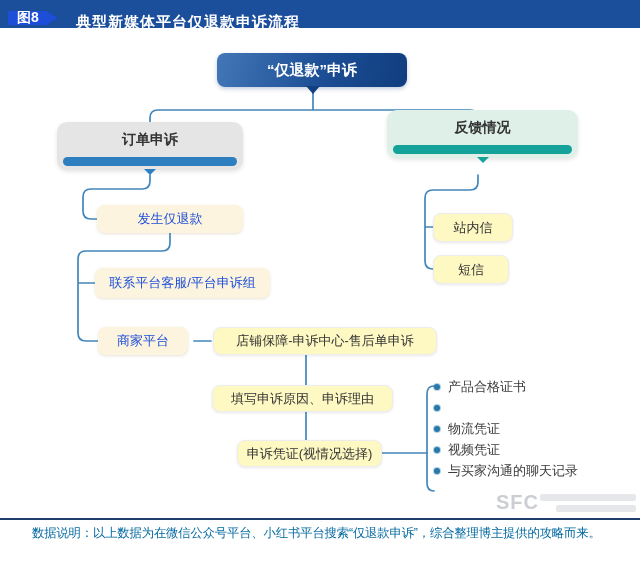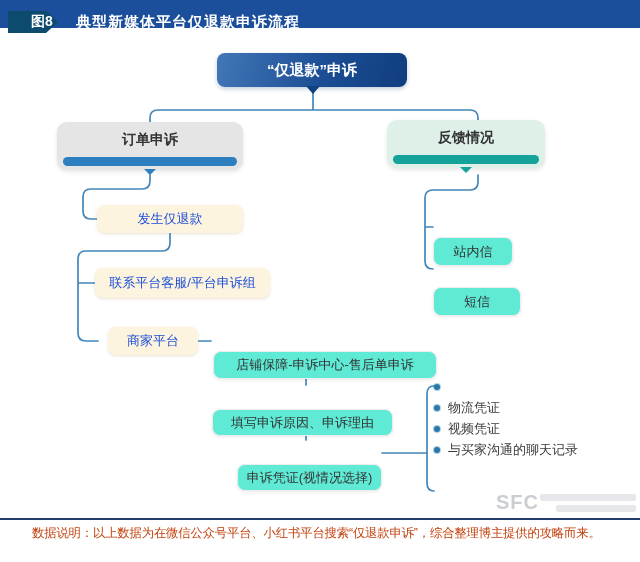--- a/index.html
+++ b/index.html
@@ -1,61 +1,61 @@
 <!DOCTYPE html>
 <html><head>
 <meta charset="utf-8">
 <style>
   html,body{margin:0;padding:0;}
   body{width:640px;height:562px;background:#ffffff;position:relative;overflow:hidden;
        font-family:"Liberation Sans","DejaVu Sans",sans-serif;}
   .abs{position:absolute;box-sizing:border-box;}
   
   .header-bar{left:0;top:8;width:640px;height:28px;background:#1b4e9b;}
-  .fig-badge{left:8px;top:11px;height:22px;width:50px;background:#0c4a6e;color:#fff;
+  .fig-badge{left:8px;top:11px;height:14px;width:50px;background:#1d4ed8;color:#fff;
              font-weight:bold;font-size:14px;display:flex;align-items:center;
-             padding-left:23px;clip-path:polygon(0 0,38px 0,50px 50%,38px 100%,0 100%);}
+             padding-left:9px;clip-path:polygon(0 0,38px 0,50px 50%,38px 100%,0 100%);}
   .fig-title{left:76px;top:8px;height:28px;line-height:28px;color:#ffffff;
              font-weight:bold;font-size:15px;letter-spacing:1px;}
   
   .node{display:flex;align-items:center;justify-content:center;text-align:center;}
   .root-node{left:217px;top:53px;width:190px;height:34px;border-radius:8px;
              background:linear-gradient(105deg,#4377b7 0%,#1c4e95 55%,#103d7e 100%);
              color:#fff;font-weight:bold;font-size:15px;
              box-shadow:0 2px 4px rgba(16,61,126,.25);}
   .root-tail{left:306px;top:86px;width:0;height:0;border-left:7px solid transparent;
              border-right:7px solid transparent;border-top:8px solid #11407f;}
   .cat-node{width:186px;height:48px;border-radius:10px;color:#333;font-weight:bold;
             font-size:14px;padding-bottom:12px;box-shadow:0 2px 4px rgba(0,0,0,.10);}
   .order-node{left:57px;top:122px;background:#e5e5e5;}
-  .feedback-node{left:387px;top:120px;width:158px;background:#dff0e9;}
+  .feedback-node{left:387px;top:110px;width:191px;background:#dff0e9;}
   .cat-bar{position:absolute;left:6px;right:6px;bottom:4px;height:9px;border-radius:5px;}
   .order-bar{background:#2d7fc0;}
   .feedback-bar{background:#14a29a;}
   .cat-tail{position:absolute;bottom:-5px;left:50%;margin-left:-6px;width:0;height:0;
             border-left:6px solid transparent;border-right:6px solid transparent;}
   .order-tail{border-top:6px solid #2d7fc0;}
   .feedback-tail{border-top:6px solid #14a29a;}
   .cream{background:#fcf4df;border-radius:8px;color:#1d4ed8;font-size:13px;
          box-shadow:0 1px 3px rgba(150,125,70,.22);}
-  .white{background:#5eead4;border:1px solid #ededed;border-radius:8px;color:#333;
-         font-size:13px;box-shadow:0 1px 3px rgba(0,0,0,.09);margin-top:24px;}
+  .white{background:#fef9c3;border:1px solid #ededed;border-radius:8px;color:#333;
+         font-size:13px;box-shadow:0 1px 3px rgba(0,0,0,.09);}
   
   .bullets{left:434px;top:376px;display:flex;flex-direction:column;}
   .bullet-row{height:21px;display:flex;align-items:center;gap:8px;}
   .bullet-dot{width:6px;height:6px;border-radius:50%;background:#2679a9;
               box-shadow:0 0 0 1px rgba(38,121,169,.35);flex:none;}
   .bullet-label{font-size:13px;color:#3b3b3b;white-space:nowrap;}
   
   .watermark{left:496px;top:491px;color:rgba(173,179,188,.65);font-weight:bold;
              font-size:20px;letter-spacing:1px;}
   .wm-bar{background:rgba(198,202,209,.45);height:7px;border-radius:2px;}
   
   .foot-rule{left:0;top:518px;width:640px;height:2px;background:#203e6b;}
-  .footnote{left:32px;top:525px;width:604px;font-size:12.4px;color:#c2410c;
+  .footnote{left:32px;top:525px;width:604px;font-size:12.4px;color:#0369a1;
             white-space:nowrap;letter-spacing:-0.2px;}
   svg{position:absolute;left:0;top:0;}
 </style>
 </head>
 <body>
 
 <svg width="640" height="562" viewBox="0 0 640 562">
   <g fill="none" stroke="#4286ba" stroke-width="1.7" stroke-linecap="round">
     <path d="M313,92 V110 M150,123 V118 Q150,110 158,110 L470,110 Q478,110 478,118 V123"></path>
     <path d="M150,175 V181 Q150,189 142,189 H91 Q83,189 83,197 V211 Q83,219 91,219 H97"></path>
@@ -86,29 +86,33 @@
   <div class="cat-tail order-tail"></div>
 </div>
 <div class="abs node cat-node feedback-node">
   <span>反馈情况</span>
   <div class="cat-bar feedback-bar"></div>
   <div class="cat-tail feedback-tail"></div>
 </div>
 
 <div class="abs node cream" style="left:97px;top:205px;width:146px;height:28px;">发生仅退款</div>
 <div class="abs node cream" style="left:95px;top:268px;width:175px;height:30px;text-align:right;">联系平台客服/平台申诉组</div>
-<div class="abs node cream" style="left:108px;top:327px;width:90px;height:28px;">商家平台</div>
+<div class="abs node cream" style="left:98px;top:327px;width:90px;height:28px;">商家平台</div>
 <div class="abs node white" style="left:213px;top:327px;width:224px;height:28px;">店铺保障-申诉中心-售后单申诉</div>
 <div class="abs node white" style="left:212px;top:385px;width:181px;height:27px;">填写申诉原因、申诉理由</div>
 <div class="abs node white" style="left:237px;top:440px;width:145px;height:27px;">申诉凭证(视情况选择)</div>
 
 <div class="abs node white" style="left:433px;top:213px;width:80px;height:29px;">站内信</div>
-<div class="abs node white" style="left:433px;top:263px;width:88px;height:29px;">短信</div>
+<div class="abs node white" style="left:433px;top:255px;width:76px;height:29px;">短信</div>
 
 <div class="abs bullets">
+  <div class="bullet-row">
+    <span class="bullet-dot"></span>
+    <span class="bullet-label">产品合格证书</span>
+  </div>
   <div class="bullet-row">
     <span class="bullet-dot"></span>
   </div>
   <div class="bullet-row">
     <span class="bullet-dot"></span>
     <span class="bullet-label">物流凭证</span>
   </div>
   <div class="bullet-row">
     <span class="bullet-dot"></span>
     <span class="bullet-label">视频凭证</span>

